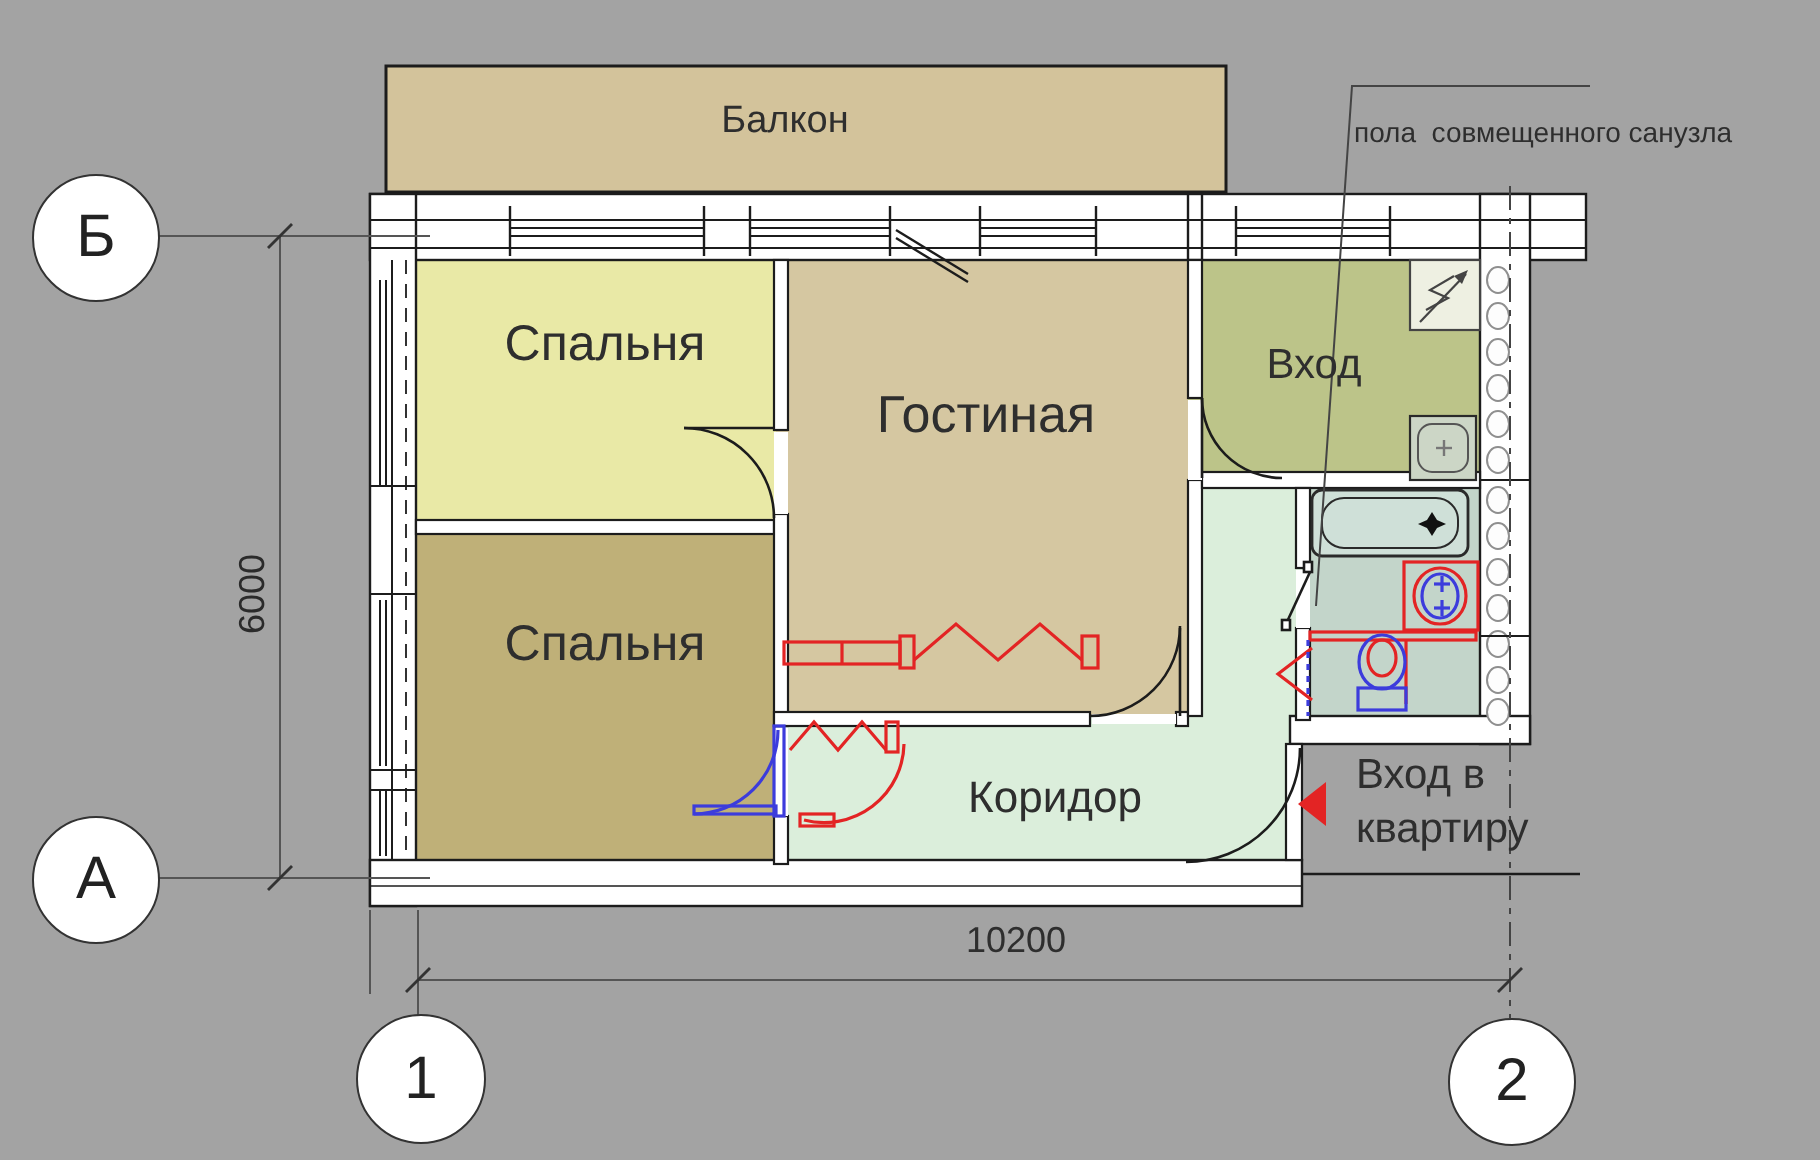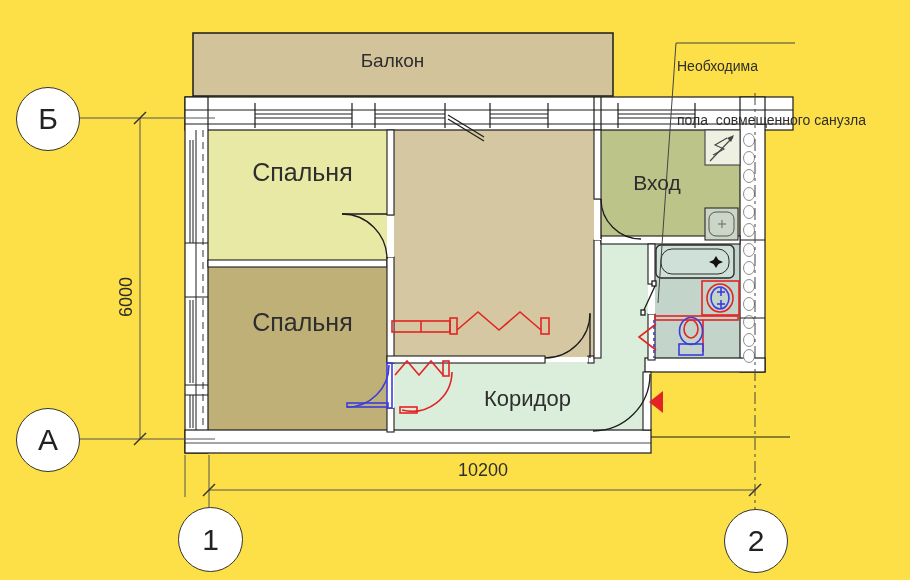--- a/index.html
+++ b/index.html
@@ -1,16 +1,16 @@
 <!DOCTYPE html>
 <html style="--balcony: #d3c39b; --bedroom1: #e9e9a6; --bedroom2: #bfb078; --living: #d5c7a1; --kitchen: #bcc489; --corridor: #dbeedb; --bathroom: #c3d5ca; --tub: #cfe0d8; --red: #e32424; --blue: #3c3cdc; --line: #1c1c1c; --dimline: #555555;"><head>
 <meta charset="utf-8">
 <style>
   html,body{margin:0;padding:0;background:#ffffff;}
-  .canvas{position:relative;width:910px;height:580px;background:#fde047;overflow:hidden;
+  .canvas{position:relative;width:910px;height:580px;background:#a3a3a3;overflow:hidden;
           font-family:"Liberation Sans",sans-serif;color:#2b2b2b;}
   .canvas svg{position:absolute;left:0;top:0;}
   .lbl{position:absolute;text-align:center;color:#2e2e2e;white-space:nowrap;}
   .axis-circle{position:absolute;border:1.5px solid #333;border-radius:50%;background:#fff;
                display:flex;align-items:center;justify-content:center;font-size:30px;color:#222;}
   .note{position:absolute;font-size:14px;line-height:18px;color:#2e2e2e;text-align:left;white-space:pre;}
   .entr{position:absolute;font-size:21px;line-height:27px;color:#2e2e2e;text-align:left;}
   .dimv{position:absolute;transform:rotate(-90deg);transform-origin:left top;font-size:18px;}
   
   .red-stroke{stroke:var(--red);fill:none;}
@@ -227,31 +227,35 @@
       <line x1="203" y1="496" x2="215" y2="484"></line>
       <line x1="749" y1="496" x2="761" y2="484"></line>
     </g>
   </g>
 
   <polyline points="795,43 676,43 658,303" fill="none" stroke="#444" stroke-width="1"></polyline>
 </svg>
 
   <div class="lbl" style="left:320px;top:50px;width:145px;font-size:19px;">Балкон</div>
   <div class="lbl" style="left:235px;top:158px;width:135px;font-size:25px;">Спальня</div>
+  <div class="lbl" style="left:418px;top:192px;width:150px;font-size:26px;">Гостиная</div>
   <div class="lbl" style="left:607px;top:171px;width:100px;font-size:21px;">Вход</div>
   <div class="lbl" style="left:235px;top:308px;width:135px;font-size:25px;">Спальня</div>
   <div class="lbl" style="left:460px;top:386px;width:135px;font-size:22px;">Коридор</div>
 
+  <div class="entr" style="left:678px;top:374px;">
+    <div>Вход в</div>
+    <div>квартиру</div>
+  </div>
 
   <div class="note" style="left:677px;top:21px;">
-    <div>Необходима</div>
     <div>пола  совмещенного санузла</div>
   </div>
 
-  <div class="lbl" style="left:433px;top:460px;width:100px;font-size:18px;">10200</div>
+  <div class="lbl" style="left:433px;top:460px;width:100px;font-size:18px;text-align:right;">10200</div>
   <div class="dimv" style="left:116px;top:317px;">6000</div>
 
   <div class="axis-circle" style="left:16px;top:87px;width:62px;height:62px;">
       <span>Б</span>
     </div>
   <div class="axis-circle" style="left:16px;top:408px;width:62px;height:62px;">
       <span>А</span>
     </div>
   <div class="axis-circle" style="left:178px;top:507px;width:63px;height:63px;">
       <span>1</span>

